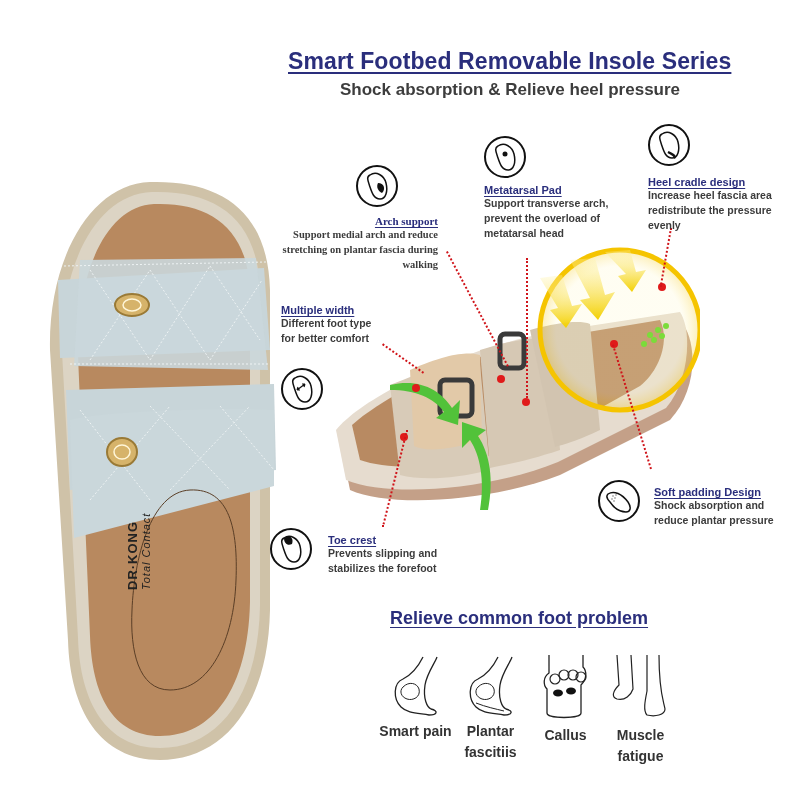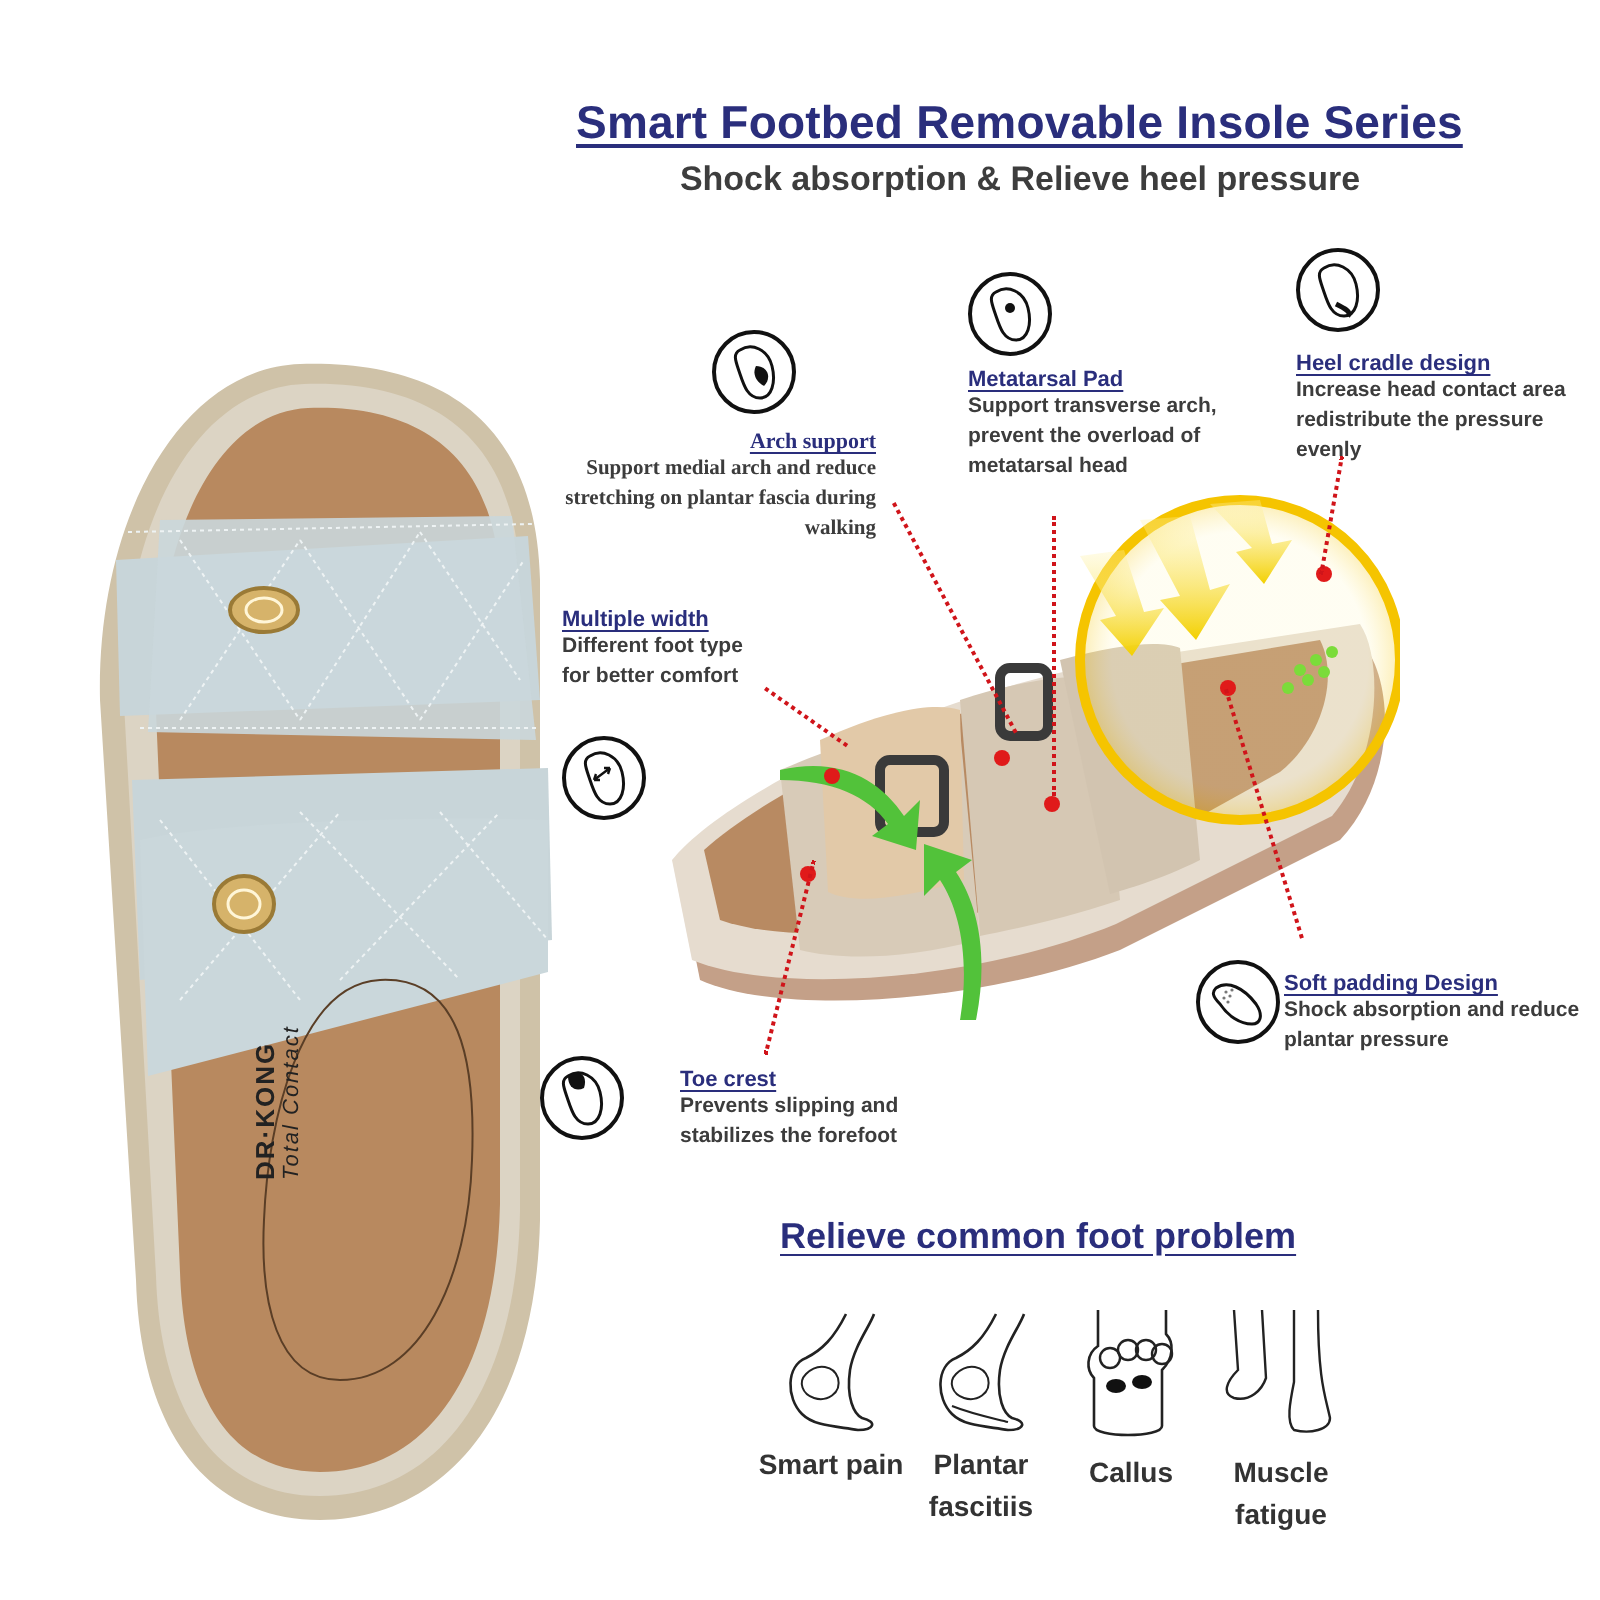--- a/index.html
+++ b/index.html
@@ -178,54 +178,54 @@
 </div>
 
 <div class="abs" style="left:648px; top:124px; width:150px;">
   <div class="icon-circle">
     <svg width="26" height="30" viewBox="0 0 26 30">
         <path d="M6,4 C12,0 20,4 22,12 C24,20 22,28 16,28 C10,28 8,22 6,16 C4,10 2,6 6,4Z" fill="none" stroke="#111" stroke-width="1.5"></path>
         <path d="M12,22 C16,24 20,26 18,28" stroke="#111" stroke-width="2.5" fill="none"></path>
       </svg>
   </div>
   <div class="feature-title" style="margin-top:10px;">Heel cradle design</div>
-  <div class="feature-desc">Increase head contact area redistribute the pressure evenly</div>
+  <div class="feature-desc">Increase heel fascia area redistribute the pressure evenly</div>
 </div>
 
 <div class="abs" style="left:281px; top:304px; width:100px;">
   <div class="feature-title">Multiple width</div>
   <div class="feature-desc">Different foot type for better comfort</div>
   <div class="icon-circle" style="margin-top:22px;">
     <svg width="26" height="30" viewBox="0 0 26 30">
         <path d="M6,4 C12,0 20,4 22,12 C24,20 22,28 16,28 C10,28 8,22 6,16 C4,10 2,6 6,4Z" fill="none" stroke="#111" stroke-width="1.5"></path>
         <path d="M8,16 L16,10 M8,16 L9,13 M8,16 L11,16 M16,10 L13,10 M16,10 L15,13" stroke="#111" stroke-width="1.2" fill="none"></path>
       </svg>
   </div>
 </div>
 
-<div class="abs" style="left:598px; top:480px; width:200px; display:flex; gap:2px;">
+<div class="abs" style="left:598px; top:480px; width:200px; display:flex; gap:14px;">
   <div class="icon-circle" style="flex:none;">
     <svg width="30" height="26" viewBox="0 0 30 26">
         <path d="M4,6 C10,2 18,6 24,14 C28,20 26,24 22,24 C16,24 10,20 6,14 C2,10 2,8 4,6Z" fill="none" stroke="#111" stroke-width="1.5"></path>
         <g fill="#777">
           <circle cx="9" cy="8" r="0.8"></circle>
           <circle cx="11" cy="10" r="0.8"></circle>
           <circle cx="8" cy="11" r="0.8"></circle>
           <circle cx="12" cy="7" r="0.8"></circle>
           <circle cx="10" cy="13" r="0.8"></circle>
         </g>
       </svg>
   </div>
   <div>
     <div class="feature-title" style="margin-top:6px;">Soft padding Design</div>
     <div class="feature-desc">Shock absorption and reduce plantar pressure</div>
   </div>
 </div>
 
-<div class="abs" style="left:270px; top:528px; width:190px; display:flex; gap:28px;">
+<div class="abs" style="left:270px; top:528px; width:190px; display:flex; gap:16px;">
   <div class="icon-circle" style="flex:none;">
     <svg width="26" height="30" viewBox="0 0 26 30">
         <path d="M6,4 C12,0 20,4 22,12 C24,20 22,28 16,28 C10,28 8,22 6,16 C4,10 2,6 6,4Z" fill="none" stroke="#111" stroke-width="1.5"></path>
         <path d="M6,4 C12,0 16,4 14,10 C10,12 6,10 6,4Z" fill="#111"></path>
       </svg>
   </div>
   <div>
     <div class="feature-title" style="margin-top:6px;">Toe crest</div>
     <div class="feature-desc">Prevents slipping and stabilizes the forefoot</div>
   </div>

